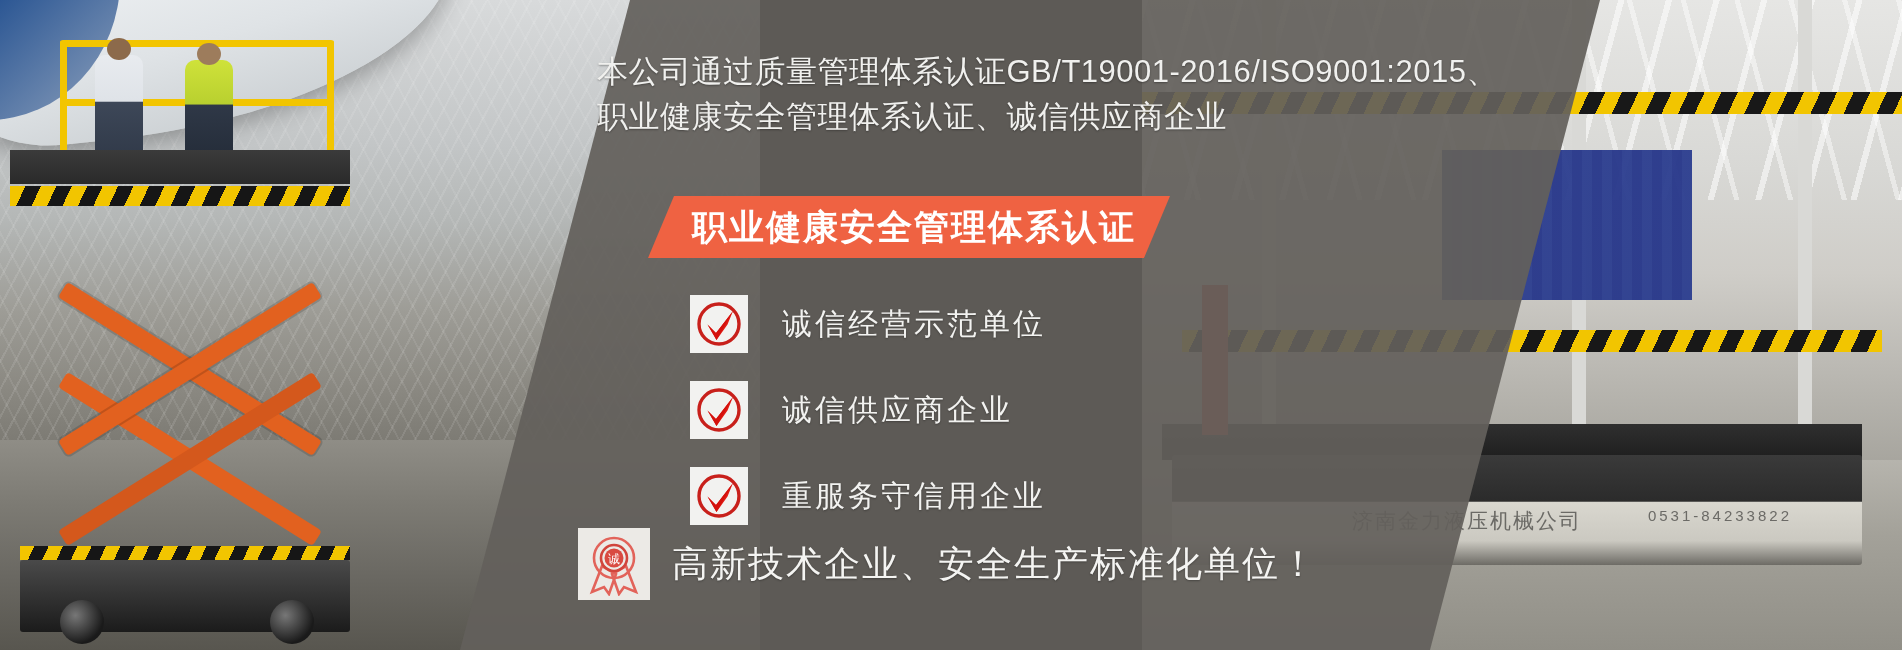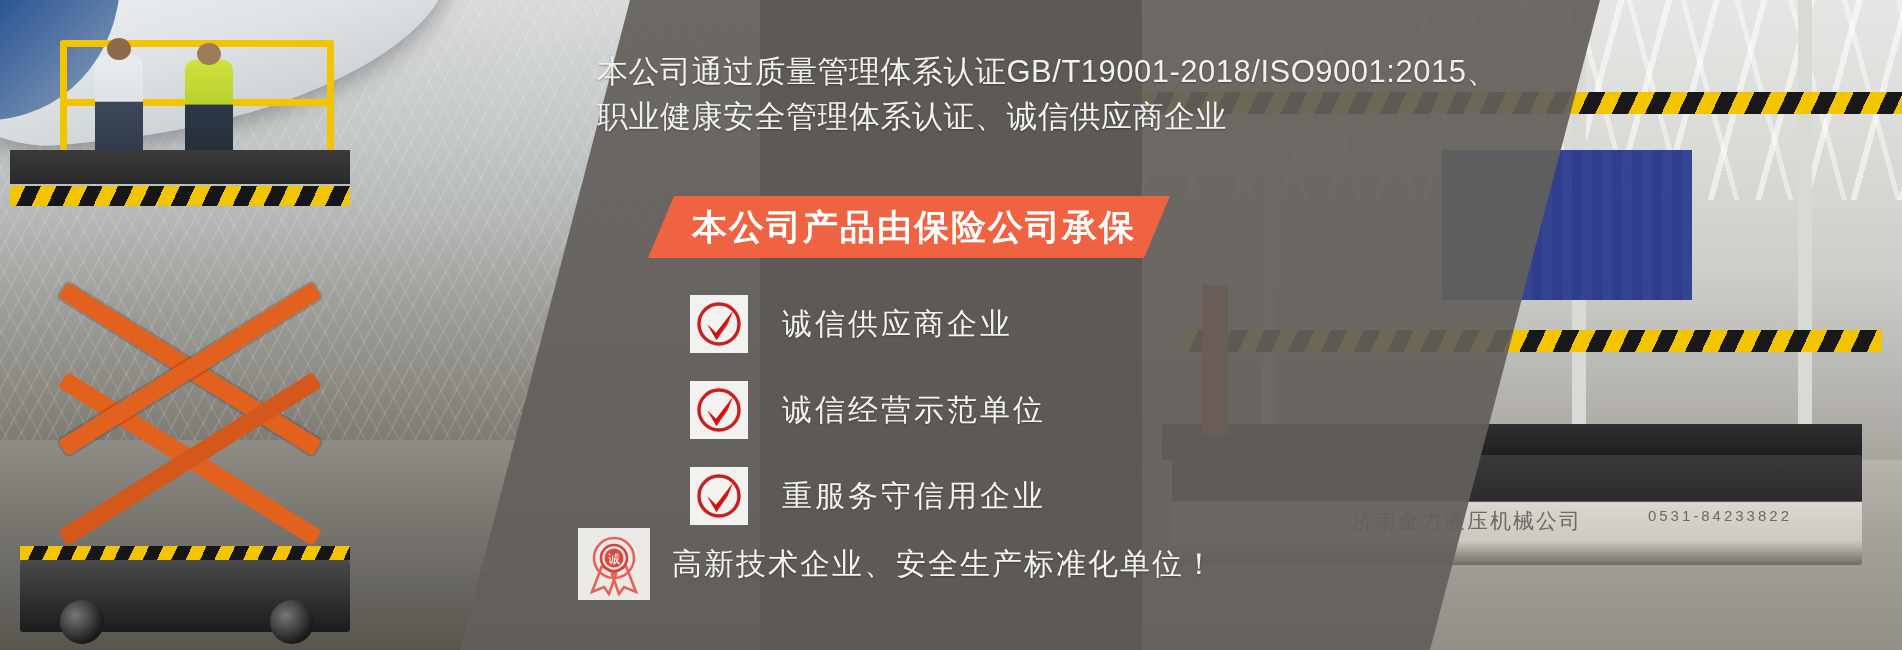--- a/index.html
+++ b/index.html
@@ -159,21 +159,21 @@
   .tick-box{
     width:58px;height:58px;background:#f2f2f0;display:flex;align-items:center;justify-content:center;flex:0 0 58px;
   }
   .tick-box svg{display:block;}
 
   .final-row{
     position:absolute;left:578px;top:528px;display:flex;align-items:center;
   }
   .seal-box{width:72px;height:72px;background:#eceae6;display:flex;align-items:center;justify-content:center;flex:0 0 72px;}
   .final-row .txt{
-    margin-left:22px;color:#f4f4f2;font-size:30px;letter-spacing:2px;white-space:nowrap;
+    margin-left:22px;color:#f4f4f2;font-size:36px;letter-spacing:2px;white-space:nowrap;
     text-shadow:0 1px 2px rgba(0,0,0,.3);
   }
 </style>
 </head>
 <body>
 
 <div class="stage">
 
   <div class="photo photo-left">
     <div class="hangar"></div>
@@ -218,50 +218,50 @@
       <span class="label">济南金力液压机械公司</span>
       <span class="code">0531-84233822</span>
     </div>
   </div>
 
   <div class="overlay-wide"></div>
 
   <div class="content">
 
     <div class="headline">
-      <span>本公司通过质量管理体系认证GB/T19001-2018/ISO9001:2015、</span>
+      <span>本公司通过质量管理体系认证GB/T19001-2016/ISO9001:2015、</span>
       <span class="l2">职业健康安全管理体系认证、诚信供应商企业</span>
     </div>
 
     <div class="ribbon">
-      <span class="ribbon-text">本公司产品由保险公司承保</span>
+      <span class="ribbon-text">职业健康安全管理体系认证</span>
     </div>
 
     <div class="list">
+
+      <div class="list-row">
+        <span class="tick-box">
+          <svg width="50" height="50" viewBox="0 0 50 50" aria-hidden="true">
+            <circle cx="25" cy="25" r="20" fill="none" stroke="#c8201b" stroke-width="3.4"></circle>
+            <path d="M13.5 25.5 L22 34 L39 12 L33.5 25.5 L22.5 41 Z" fill="#e01b14"></path>
+            <path d="M13.5 25.5 L22.5 41 L39 12 L22 34 Z" fill="#d4110c"></path>
+          </svg>
+        </span>
+        <span class="txt">诚信经营示范单位</span>
+      </div>
 
       <div class="list-row">
         <span class="tick-box">
           <svg width="50" height="50" viewBox="0 0 50 50" aria-hidden="true">
             <circle cx="25" cy="25" r="20" fill="none" stroke="#c8201b" stroke-width="3.4"></circle>
             <path d="M13.5 25.5 L22 34 L39 12 L33.5 25.5 L22.5 41 Z" fill="#e01b14"></path>
             <path d="M13.5 25.5 L22.5 41 L39 12 L22 34 Z" fill="#d4110c"></path>
           </svg>
         </span>
         <span class="txt">诚信供应商企业</span>
-      </div>
-
-      <div class="list-row">
-        <span class="tick-box">
-          <svg width="50" height="50" viewBox="0 0 50 50" aria-hidden="true">
-            <circle cx="25" cy="25" r="20" fill="none" stroke="#c8201b" stroke-width="3.4"></circle>
-            <path d="M13.5 25.5 L22 34 L39 12 L33.5 25.5 L22.5 41 Z" fill="#e01b14"></path>
-            <path d="M13.5 25.5 L22.5 41 L39 12 L22 34 Z" fill="#d4110c"></path>
-          </svg>
-        </span>
-        <span class="txt">诚信经营示范单位</span>
       </div>
 
       <div class="list-row">
         <span class="tick-box">
           <svg width="50" height="50" viewBox="0 0 50 50" aria-hidden="true">
             <circle cx="25" cy="25" r="20" fill="none" stroke="#c8201b" stroke-width="3.4"></circle>
             <path d="M13.5 25.5 L22 34 L39 12 L33.5 25.5 L22.5 41 Z" fill="#e01b14"></path>
             <path d="M13.5 25.5 L22.5 41 L39 12 L22 34 Z" fill="#d4110c"></path>
           </svg>
         </span>

